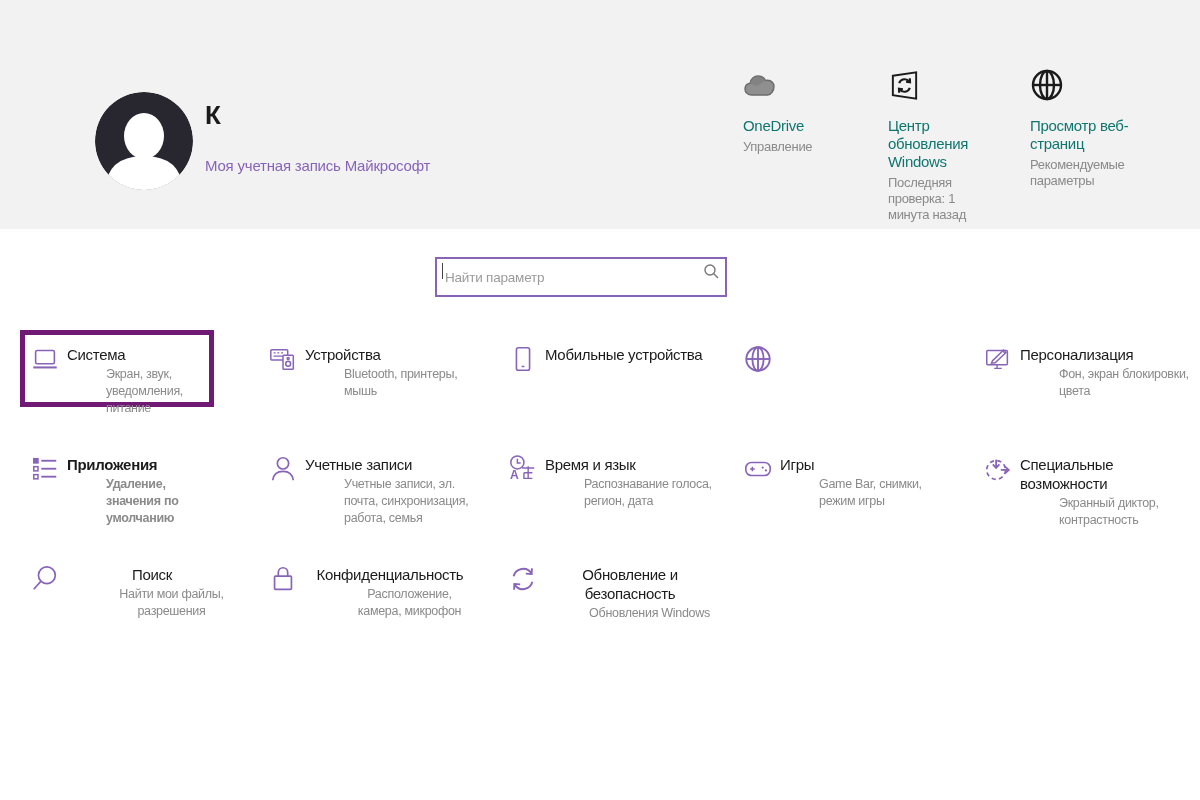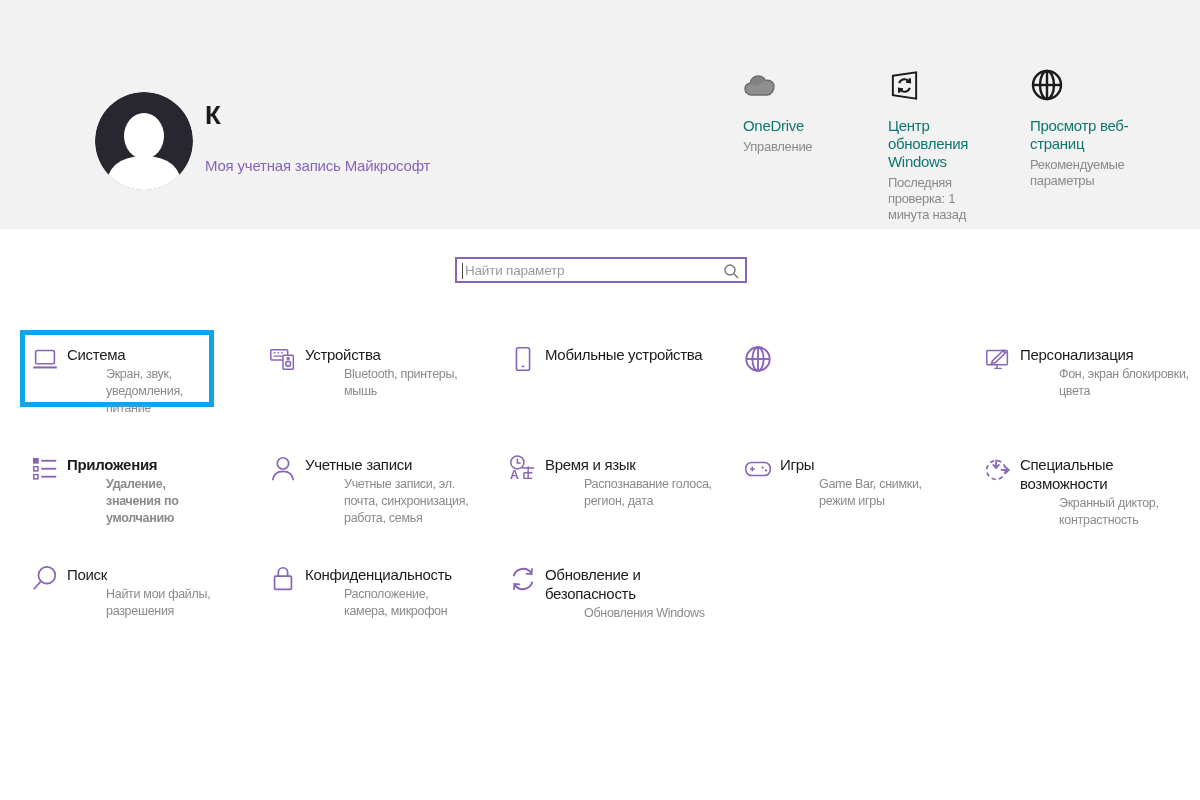--- a/index.html
+++ b/index.html
@@ -15,48 +15,48 @@
   .user-name{position:absolute;left:205px;top:100px;font-size:26px;font-weight:700;letter-spacing:-.2px;}
   .account-link{position:absolute;left:205px;top:157px;font-size:15px;color:#8764B8;letter-spacing:-.2px;cursor:pointer;}
   .quick-item{position:absolute;top:67px;cursor:pointer;}
   .qi-icon{height:36px;display:flex;align-items:center;}
   .qi-title{margin-top:14px;font-size:15px;line-height:18px;color:#0f766e;letter-spacing:-.3px;}
   .qi-sub{margin-top:4px;font-size:13px;line-height:16px;color:#8a8a8a;letter-spacing:-.3px;}
   .qi-onedrive{left:743px;width:125px;}
   .qi-update{left:888px;width:108px;}
   .qi-web{left:1030px;width:118px;}
   
-  .search-wrap{position:absolute;left:455px;top:257px;width:292px;height:26px;}
+  .search-wrap{position:absolute;left:435px;top:257px;width:292px;height:40px;}
   .search-input{
     width:100%;height:100%;box-sizing:border-box;border:2px solid #8764B8;background:#fff;
     font-family:inherit;font-size:13.5px;color:#333;padding:0 30px 0 8px;outline:none;letter-spacing:-.2px;
   }
   .search-input::placeholder{color:#9a9a9a;}
   .search-glass{position:absolute;right:8px;top:6px;width:16px;height:16px;}
   .caret{position:absolute;left:7px;top:6px;width:1px;height:16px;background:#444;}
   
   .tile{
     position:absolute;width:228px;height:80px;display:flex;align-items:flex-start;
     padding:14px 0 0 10px;box-sizing:border-box;cursor:pointer;
   }
   .ticon{width:30px;height:30px;flex:none;margin-right:7px;color:#8764B8;}
   .ticon svg{width:30px;height:30px;display:block;}
   .ttext{padding-top:1px;max-width:170px;}
   .ttitle{font-size:15px;line-height:19px;color:#1b1b1b;letter-spacing:-.3px;}
   .tsub{font-size:12.5px;line-height:17px;color:#8a8a8a;letter-spacing:-.3px;margin-top:2px;margin-left:39px;}
-  .tile-system{border:5px solid #0ea5e9;width:194px;height:77px;padding:9px 0 0 5px;}
+  .tile-system{border:5px solid #701a75;width:194px;height:77px;padding:9px 0 0 5px;}
   .tile-system .ttext{max-width:146px;}
   .tile-phone .ttext{max-width:182px;}
   .tile-accounts .ttext{max-width:182px;}
   .tile-apps .ttext{max-width:150px;font-weight:bold;}
   .tile-gaming .ttext{max-width:160px;}
   .tile-ease .ttext{max-width:145px;}
   
   .c1{left:20px;} .c2{left:258px;} .c3{left:498px;} .c4{left:733px;} .c5{left:973px;}
-  .r1{top:330px;} .r2{top:440px;} .r3{top:550px;}
+  .r1{top:330px;} .r2{top:440px;} .r3{top:550px;text-align:center;}
   svg{overflow:visible;}
 </style>
 </head>
 <body>
 
 <div class="header">
 
   <div class="avatar">
     <span>
       <svg viewBox="0 0 98 98" width="98" height="98">

